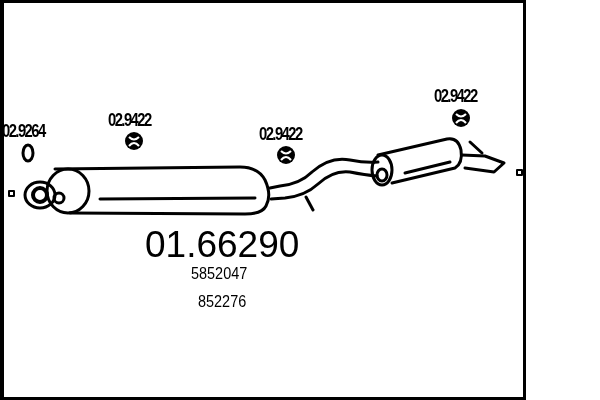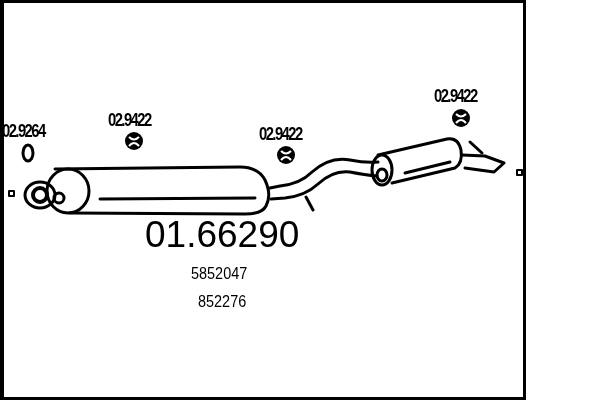--- a/index.html
+++ b/index.html
@@ -66,15 +66,15 @@
     <circle cx="461" cy="118" r="9" fill="#000"></circle>
     <path d="M 456 114 Q 461 119 466 114 M 456 123 Q 461 117 466 123" stroke="#fff" stroke-width="2" fill="none"></path>
   </g>
 </svg>
 
 <div class="lbl part-lbl" style="left:2px; top:121px;">02.9264</div>
 <div class="lbl part-lbl" style="left:108px; top:110px;">02.9422</div>
 <div class="lbl part-lbl" style="left:259px; top:124px;">02.9422</div>
 <div class="lbl part-lbl" style="left:434px; top:86px;">02.9422</div>
 
-<div class="lbl main-lbl" style="left:145px; top:216px;">01.66290</div>
+<div class="lbl main-lbl" style="left:145px; top:226px;">01.66290</div>
 <div class="lbl ref-lbl" style="left:191px; top:265px;">5852047</div>
 <div class="lbl ref-lbl" style="left:198px; top:293px;">852276</div>
 
 </body></html>

